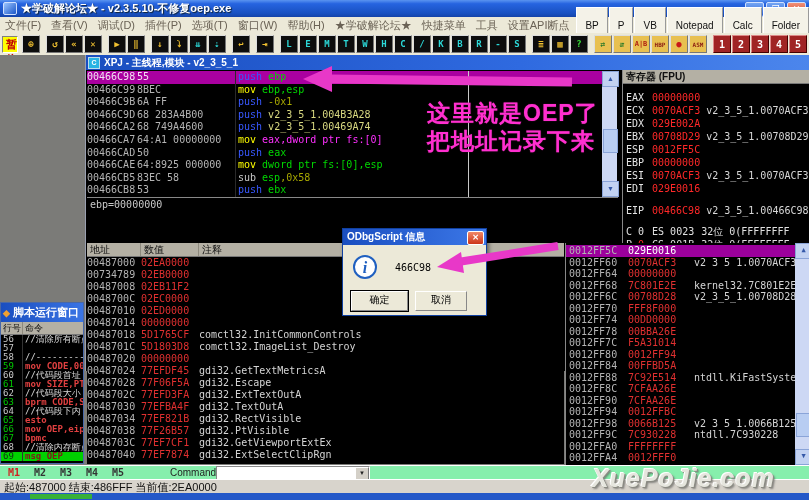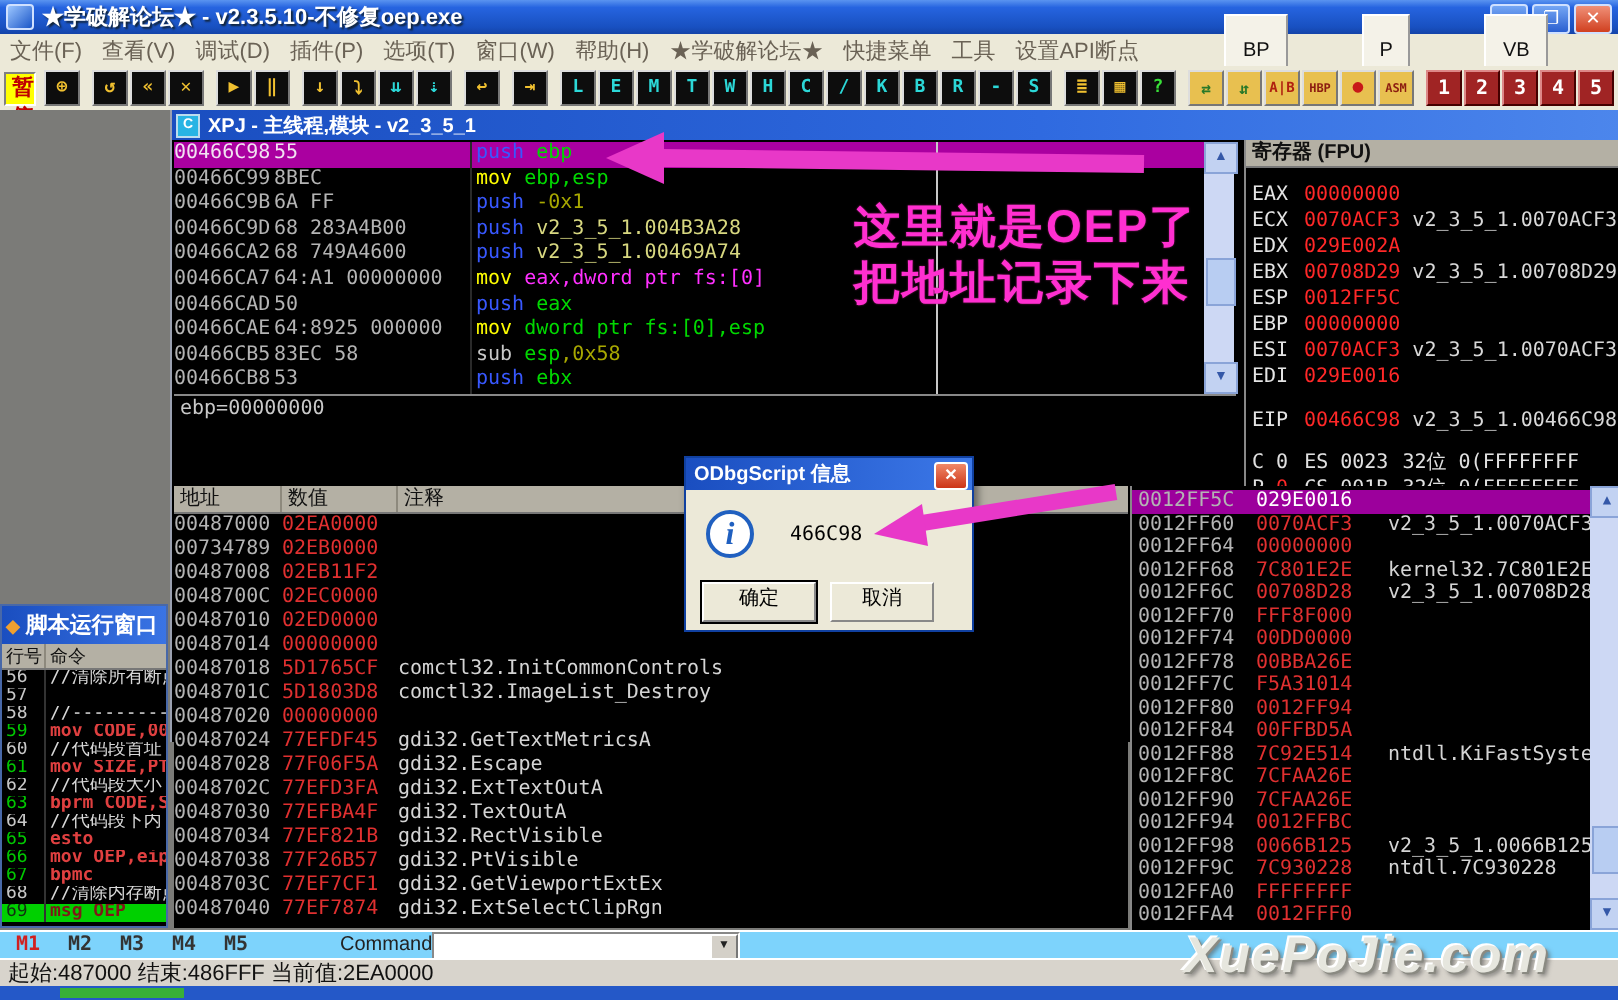--- a/index.html
+++ b/index.html
@@ -18,21 +18,21 @@
   .wb{width:17px;height:13px;font-size:9px;line-height:12px;text-align:center;color:#fff;
     border:1px solid #cfe0ff;border-radius:2px;background:linear-gradient(180deg,#74a6f4,#2a5fd0);}
   .wb.close{background:linear-gradient(180deg,#f09078,#d04020);}
   .wb.min::before{content:"_";} .wb.rest::before{content:"❐";} .wb.close::before{content:"✕";}
 
   
   .menubar{position:absolute;left:0;top:17px;width:809px;height:16px;background:#ece9d8;
     display:flex;align-items:center;font-size:11px;color:#6a6255;}
   .mi{padding:0 5px;white-space:nowrap;}
   .qb{font-size:10px;color:#111;background:#f4f2e8;border:1px solid #999;
-    border-top-color:#fff;border-left-color:#fff;padding:12px 8px;margin-right:1px;white-space:nowrap;margin-left:36px;}
+    border-top-color:#fff;border-left-color:#fff;padding:12px 8px;margin-right:1px;white-space:nowrap;}
   #quick-buttons{display:flex;margin-left:2px;}
 
   
   .toolbar{position:absolute;left:0;top:33px;width:809px;height:22px;background:#ece9d8;
     display:flex;align-items:center;}
   .pausebox{width:50px;height:15px;margin:0 4px 0 2px;background:#ffff00;color:#c00000;
     font-size:11px;font-weight:bold;line-height:15px;padding-left:3px;
     border:1px solid #808080;border-bottom-color:#fff;border-right-color:#fff;}
   .tgroup{display:flex;margin-right:5px;}
   .tile{width:16px;height:16px;margin-right:1px;background:#0d0d0d;border:1px solid #777;
@@ -150,21 +150,21 @@
   .dlgbtn.ok{left:8px;top:62px;width:55px;outline:1px solid #000;}
   .dlgbtn.cancel{left:72px;top:62px;width:50px;}
 
   
   .anno{position:absolute;color:#ff2fd0;font-size:23px;font-weight:bold;z-index:20;
     white-space:nowrap;letter-spacing:1px;text-shadow:0 0 1px #90206a;}
   #anno1{left:427px;top:43px;} #anno2{left:427px;top:71px;text-align:right;}
   #arrows{position:absolute;left:0;top:0;width:809px;height:410px;z-index:19;pointer-events:none;}
 
   
-  .bottombar{position:absolute;left:0;top:465px;width:809px;height:14px;background:#7dd3fc;
+  .bottombar{position:absolute;left:0;top:465px;width:809px;height:14px;background:#86efac;
     border-top:1px solid #fff;}
   .tab{position:absolute;top:1px;font-size:10px;font-weight:bold;color:#333;
     font-family:"DejaVu Sans Mono",monospace;}
   .tab.active{color:#d02020;}
   .cmdlabel{position:absolute;left:170px;top:1px;font-size:10px;color:#222;}
   .combo{position:absolute;left:216px;top:0;width:152px;height:13px;background:#fff;
     border:1px solid #888;border-bottom-color:#fff;border-right-color:#fff;}
   .combo-arrow{position:absolute;right:0;top:0;width:12px;height:11px;background:#d4d0c8;
     border:1px solid #fff;border-bottom-color:#777;border-right-color:#777;
     font-size:6px;text-align:center;line-height:10px;color:#222;}

